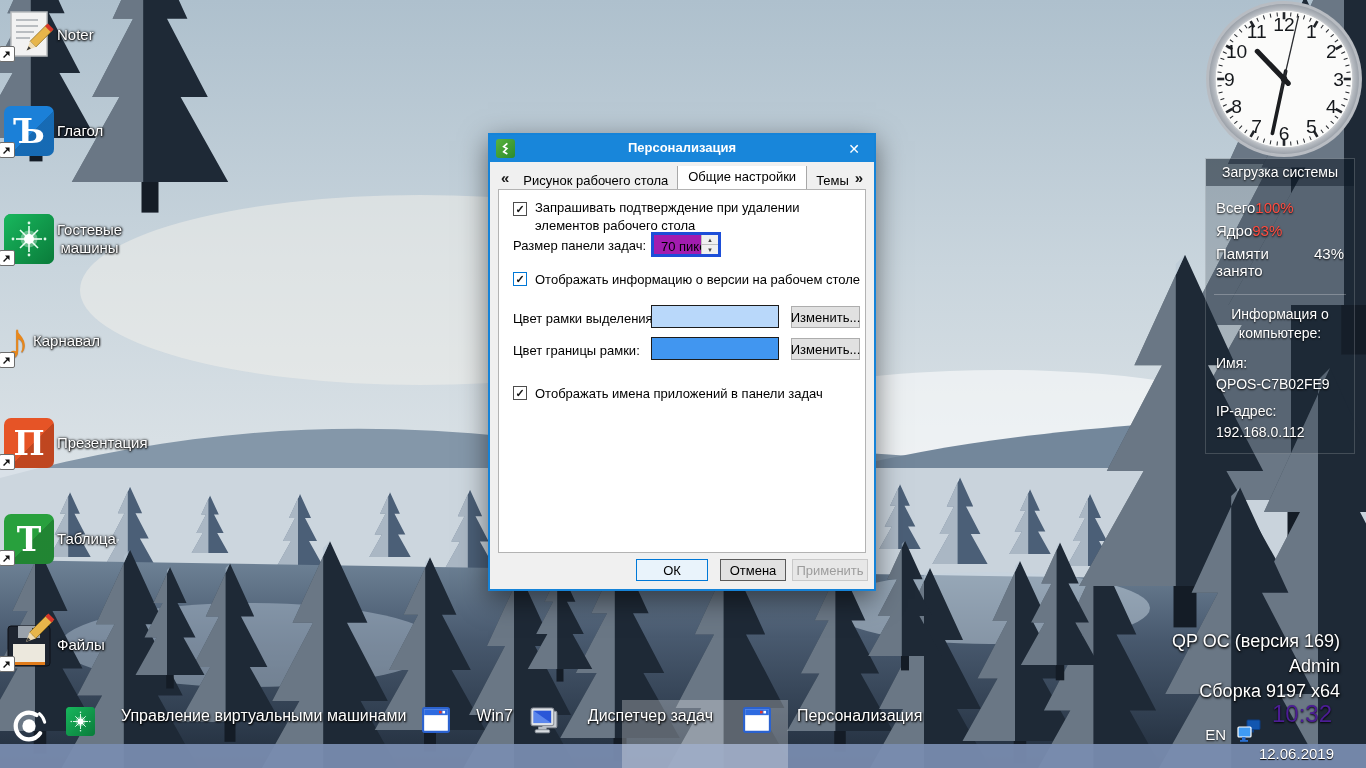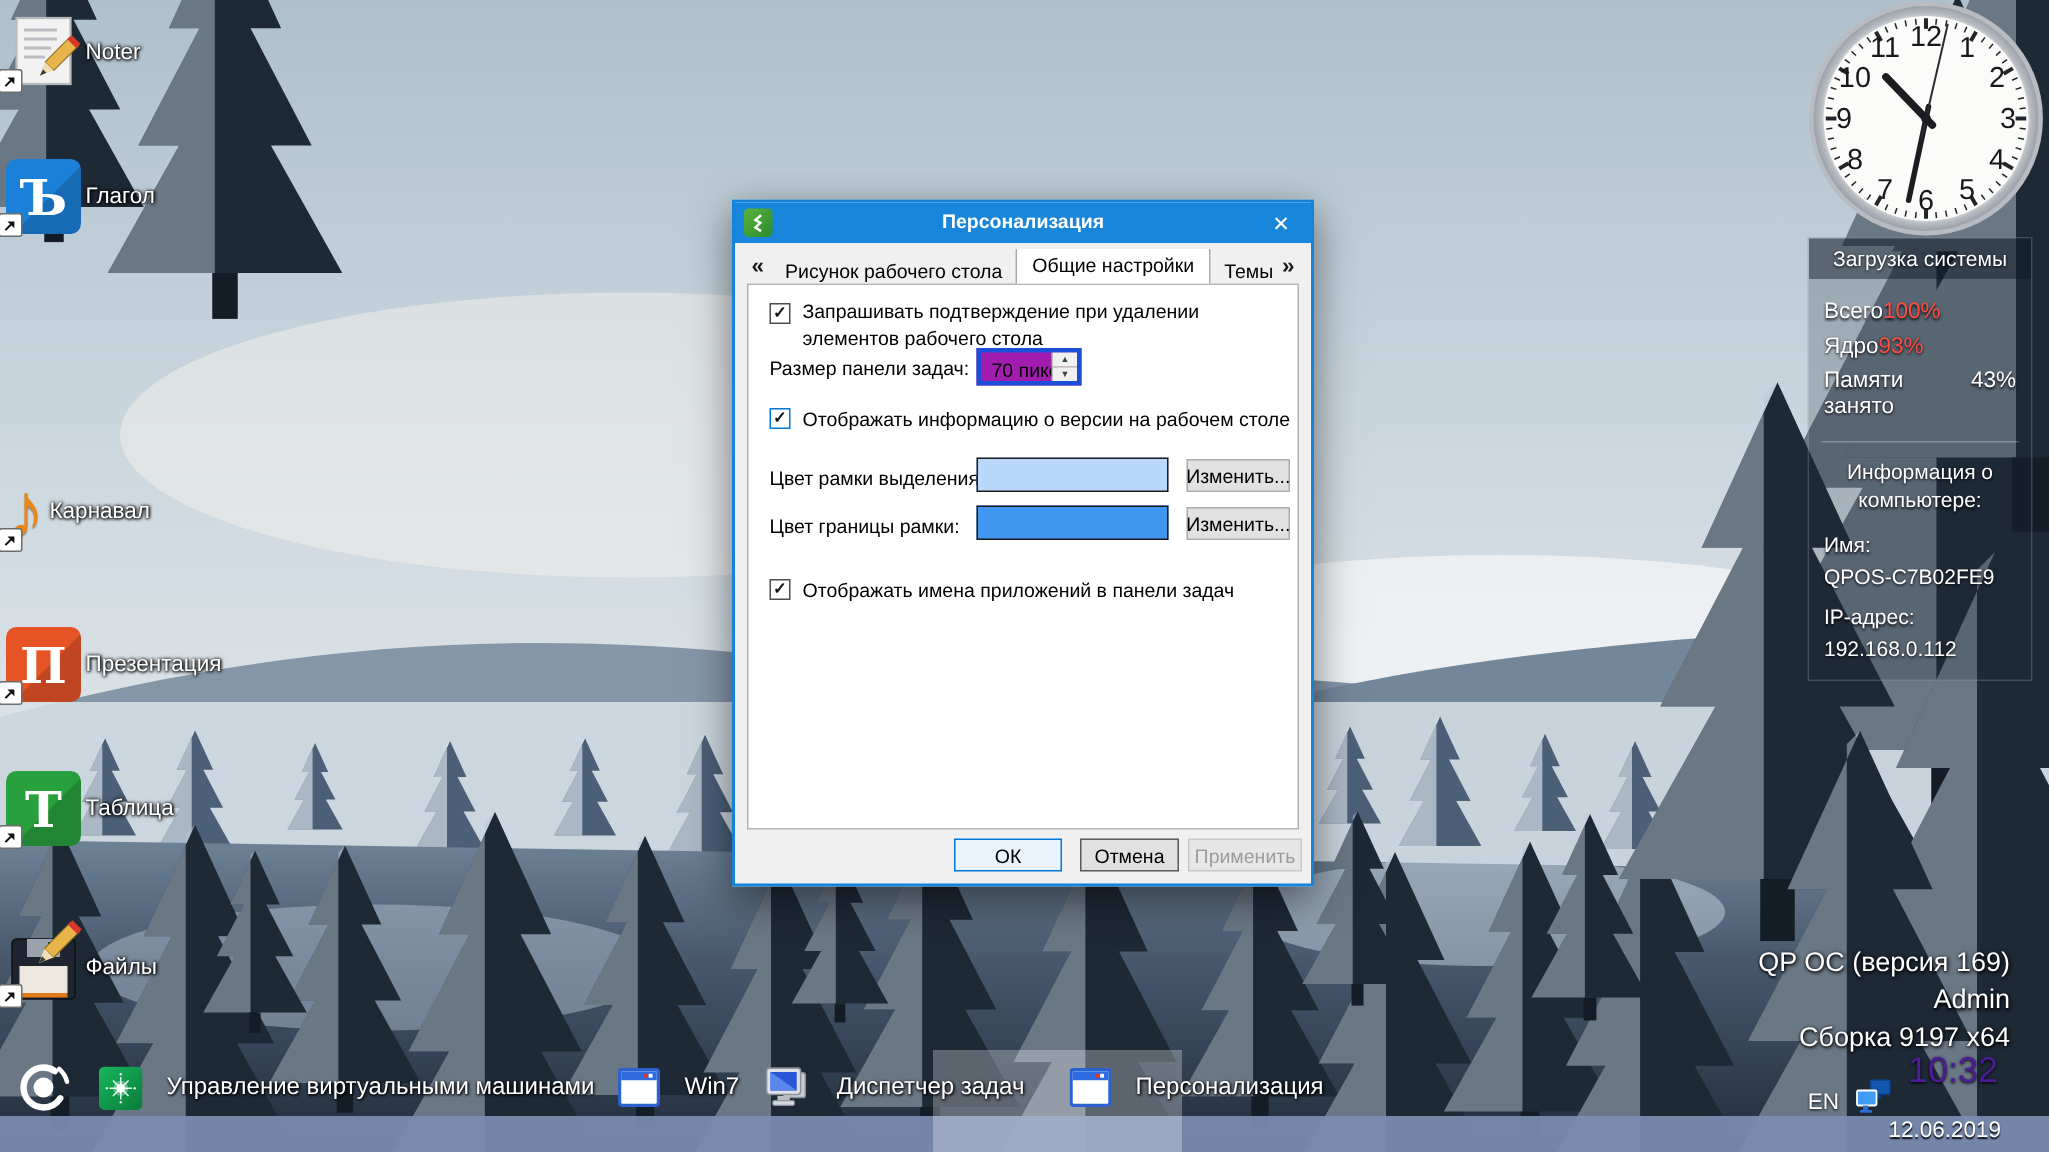--- a/index.html
+++ b/index.html
@@ -65,21 +65,21 @@
   .btn.default{background:#e9f3fb;border-color:#0078d7}
   .btn.dark-border{border-color:#5a5a5a}
   .btn.disabled{color:#9c9c9c;background:#e7e7e7;border-color:#c9c9c9}
 
   
   #taskbar{position:absolute;left:0;bottom:0;width:1366px;height:68px;z-index:6}
   #tb-strip{position:absolute;left:0;bottom:0;width:100%;height:24px;background:rgba(121,140,175,.94)}
   #tb-activebg{position:absolute;left:622px;top:0;width:166px;height:68px;background:rgba(255,255,255,.28)}
   #tb-items{position:absolute;left:10px;top:7px;height:36px;display:flex;align-items:center;gap:16px;
     color:#fff;font-size:16px;text-shadow:0 1px 2px #000,1px 1px 2px rgba(0,0,0,.85)}
-  .tb-item{display:flex;align-items:center;gap:16px;height:36px}
+  .tb-item{display:flex;align-items:flex-start;gap:26px;height:36px}
   #tray-time{position:absolute;right:34px;top:0px;color:#4c1d95;font-size:24px;text-shadow:0 1px 2px #000}
   #tray-lang{position:absolute;right:140px;top:26px;color:#fff;font-size:15px;text-shadow:0 1px 2px #000}
   #tray-net{position:absolute;right:104px;top:19px}
   #tray-date{position:absolute;right:32px;top:45px;color:#fff;font-size:15px;text-shadow:0 1px 1px #000}
 </style>
 </head>
 <body>
 
 <div id="screen">
 
@@ -249,20 +249,33 @@
         </div>
       <span class="sc-badge">
           <svg width="12" height="12" viewBox="0 0 14 14">
             <use href="#sym-shortcut"></use>
           </svg>
         </span>
     </div>
     <div class="label">Глагол</div>
   </div>
 
+  <div class="dicon" style="top:214px">
+    <div class="art">
+      <svg width="50" height="50" viewBox="0 0 50 50">
+          <use href="#sym-sparkle"></use>
+        </svg>
+      <span class="sc-badge">
+          <svg width="12" height="12" viewBox="0 0 14 14">
+            <use href="#sym-shortcut"></use>
+          </svg>
+        </span>
+    </div>
+    <div class="label">Гостевые машины</div>
+  </div>
 
   <div class="dicon" style="top:316px">
     <div class="art" style="display:flex;align-items:center;justify-content:center">
       <span class="noteglyph">♪</span>
       <span class="sc-badge">
           <svg width="12" height="12" viewBox="0 0 14 14">
             <use href="#sym-shortcut"></use>
           </svg>
         </span>
     </div>

